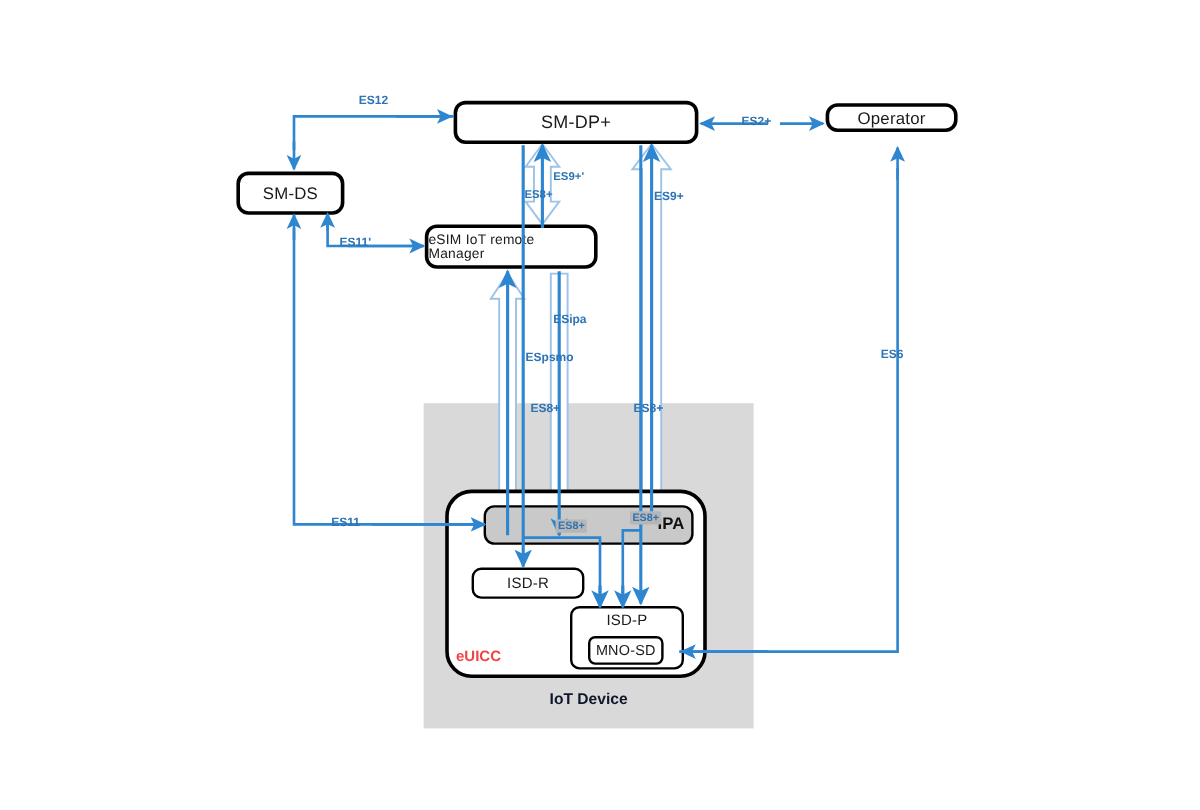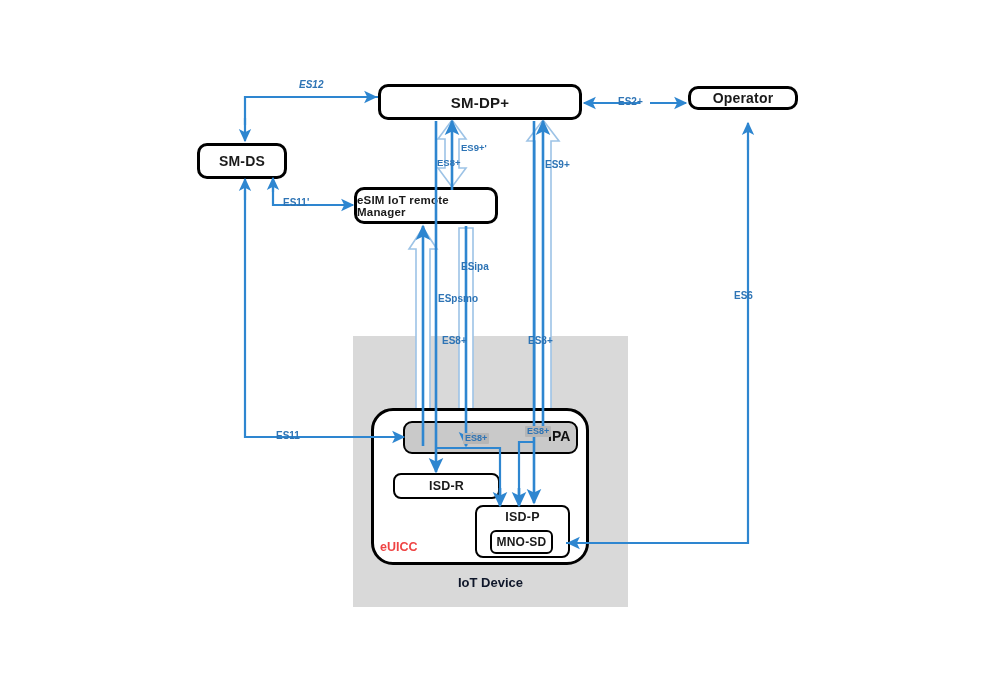--- a/index.html
+++ b/index.html
@@ -8,21 +8,21 @@
   #stage{position:relative;width:1000px;height:675px;background:#fff;}
 
   
   .node{
     position:absolute;
     background:#ffffff;
     border:3px solid #000000;
     border-radius:10px;
     box-sizing:border-box;
     display:flex;align-items:center;justify-content:center;
-    font-weight:bold;color:#1a1a1a;
+    font-weight:normal;color:#1a1a1a;
     letter-spacing:.2px;
     z-index:30;
   }
   .node.small{border-width:2.5px;border-radius:8px;}
   .node.tiny{border-width:2.5px;border-radius:6px;}
 
   
   .plate{
     position:absolute;background:#d9d9d9;z-index:1;
   }
@@ -149,38 +149,38 @@
   <div class="euicc" style="left:371px;top:408px;width:218px;height:157px;"></div>
   <div class="euicc-label" style="left:380px;top:540px;font-size:12.5px;">
     <span>eUICC</span>
   </div>
 
   <div class="ipa" style="left:403px;top:421px;width:175px;height:33px;"></div>
   <div class="ipa-label" style="left:548px;top:428px;font-size:14px;">
     <span>IPA</span>
   </div>
 
-  <div class="node small" style="left:393px;top:473px;width:107px;height:26px;font-size:12.5px;">
+  <div class="node small" style="left:393px;top:473px;width:94px;height:26px;font-size:12.5px;">
     <span>ISD-R</span>
   </div>
 
   <div class="node small" style="left:475px;top:505px;width:95px;height:53px;font-size:12.5px;
               align-items:flex-start;padding-top:3px;">
     <span>ISD-P</span>
   </div>
 
   <div class="node tiny" style="left:490px;top:530px;width:63px;height:24px;font-size:12px;z-index:35;">
     <span>MNO-SD</span>
   </div>
 
   <div class="plate-label" style="left:353px;top:575px;width:275px;font-size:13px;">
     <span>IoT Device</span>
   </div>
 
-  <div class="lbl" style="left:299px;top:80px;font-size:10px;font-style:italic;">ES12</div>
+  <div class="lbl" style="left:299px;top:80px;font-size:10px;">ES12</div>
 
   <div class="lbl" style="left:618px;top:97px;font-size:10px;">ES2+</div>
 
   <div class="lbl" style="left:283px;top:198px;font-size:10px;">ES11'</div>
 
   <div class="lbl" style="left:276px;top:431px;font-size:10px;">ES11</div>
 
   <div class="lbl" style="left:734px;top:291px;font-size:10px;">ES6</div>
 
   <div class="lbl" style="left:461px;top:143px;font-size:9.5px;">ES9+'</div>

